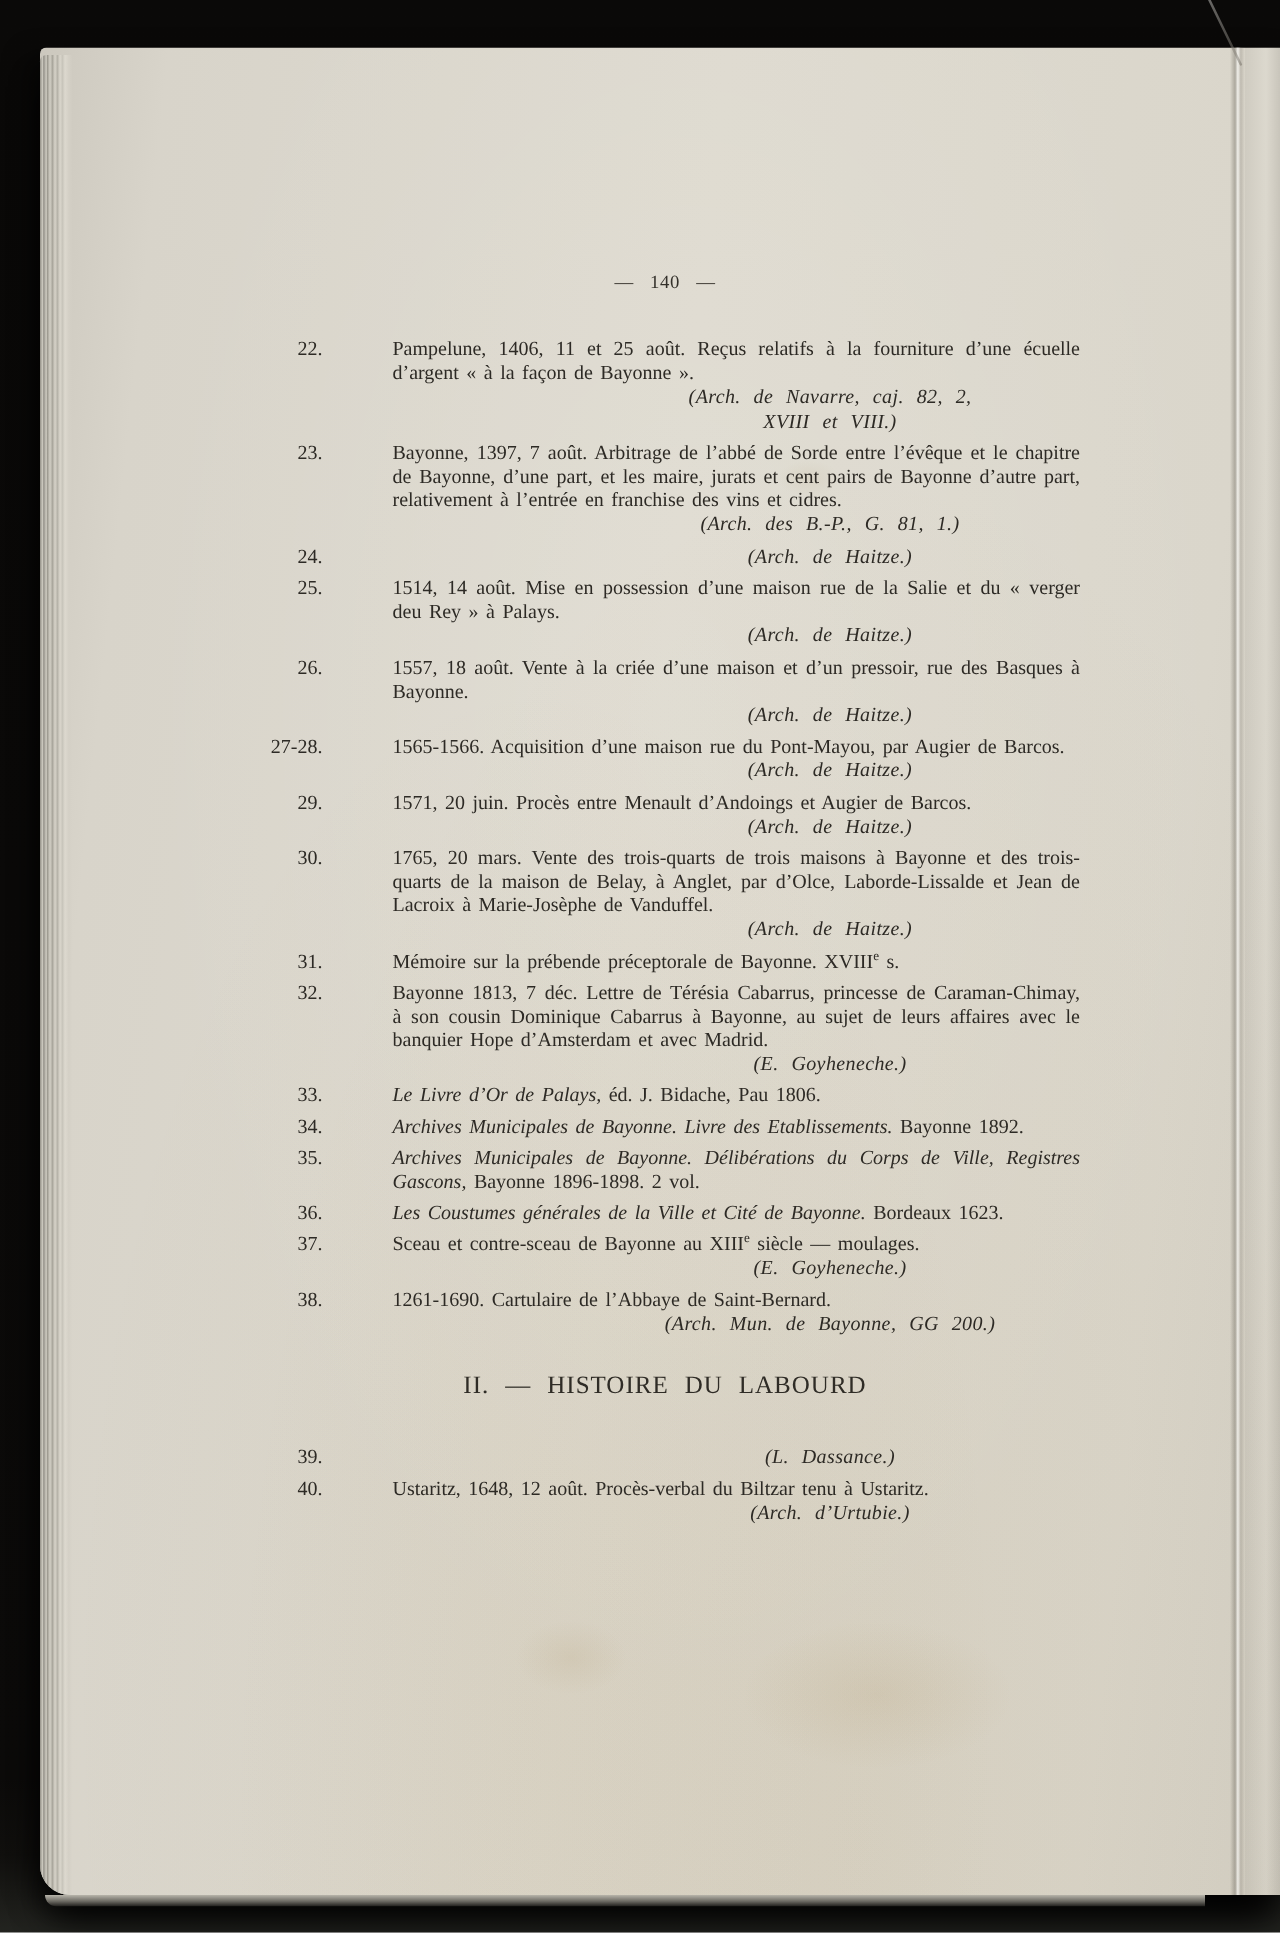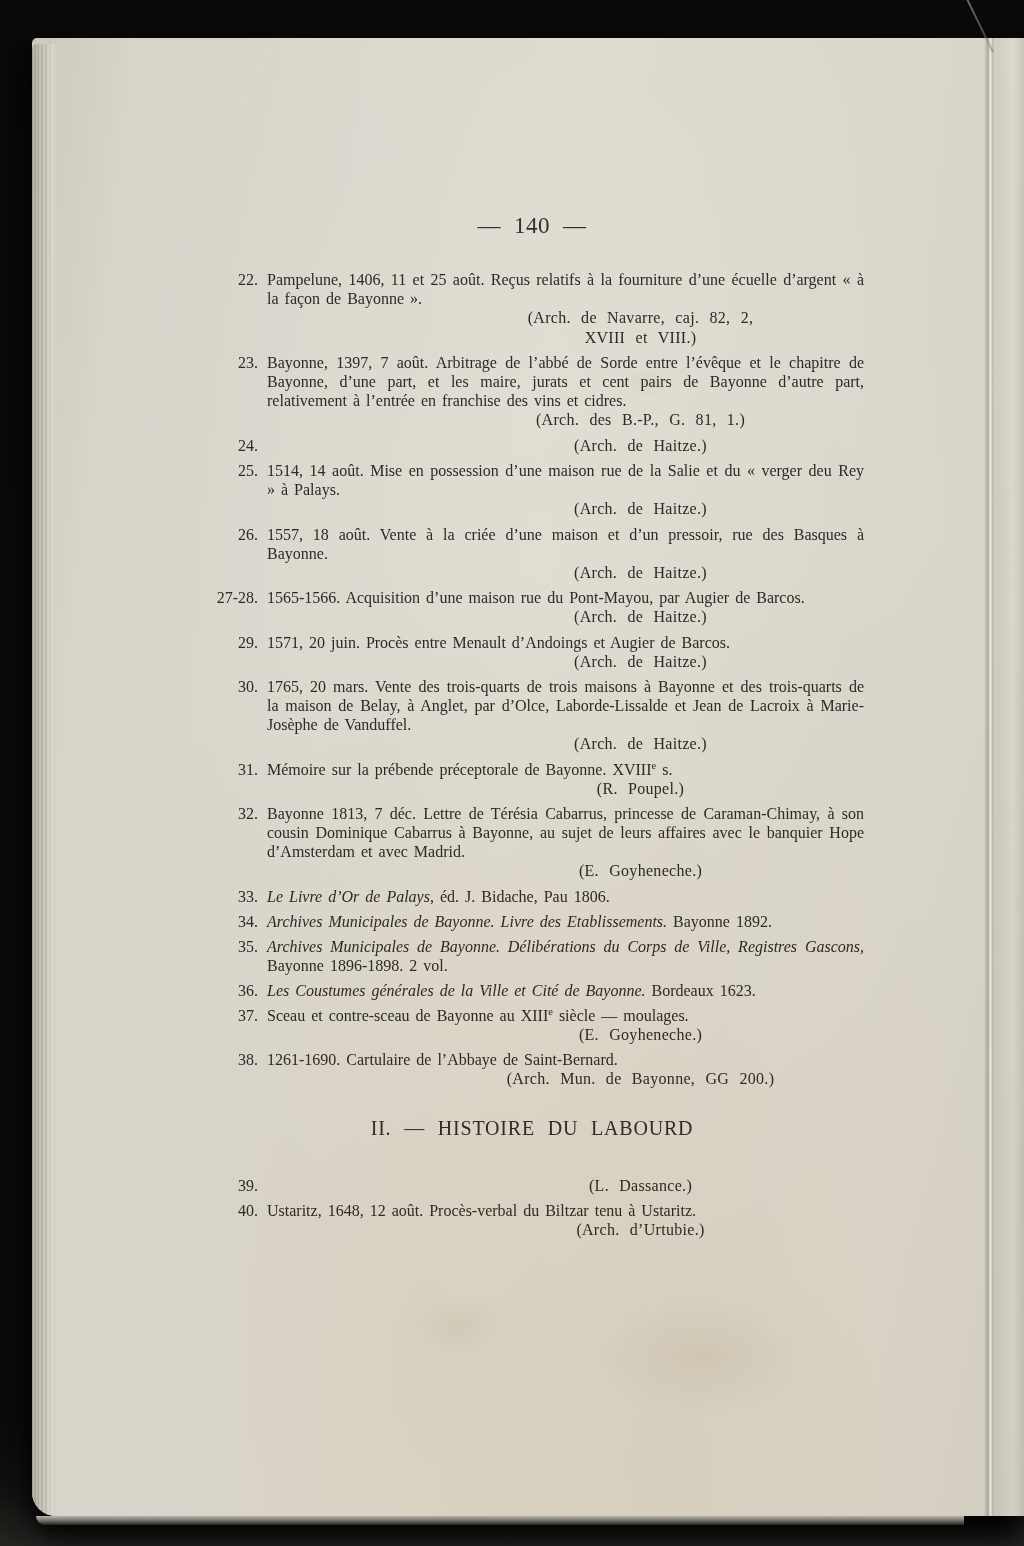--- a/index.html
+++ b/index.html
@@ -52,33 +52,33 @@
   .stain{position:absolute;border-radius:50%;pointer-events:none;}
   .stain-a{left:560px;bottom:100px;width:220px;height:120px;
     background:radial-gradient(ellipse, rgba(155,120,55,0.10), transparent 70%);}
   .stain-b{left:380px;bottom:160px;width:90px;height:60px;
     background:radial-gradient(ellipse, rgba(150,115,55,0.09), transparent 70%);}
   .stain-c{left:590px;top:330px;width:50px;height:30px;
     background:radial-gradient(ellipse, rgba(150,120,60,0.08), transparent 70%);}
 
   .content{position:absolute;left:168px;top:0;width:664px;color:#2d2a25;}
   .pagehead{
-    margin-top:178px;text-align:center;font-size:23px;line-height:20px;
+    margin-top:178px;text-align:center;font-size:15px;line-height:20px;
     letter-spacing:0.5px;color:#33302a;
   }
   .pagehead .dash{margin:0 13px;}
   .entries{margin-top:34px;}
-  .entry{display:flex;margin-bottom:6px;}
+  .entry{display:flex;margin-bottom:6px;gap:47px;}
   .num{flex:0 0 58px;text-align:right;margin-right:9px;
        font-size:16px;line-height:19px;white-space:nowrap;}
   .body{flex:1;text-align:justify;font-size:16px;line-height:19px;word-spacing:2px;}
   .it{font-style:italic;}
   .sup{vertical-align:super;font-size:10.5px;line-height:0;}
   .cite-line{
-    text-align:center;padding-left:150px;
+    font-style:italic;text-align:center;padding-left:150px;
     line-height:19.5px;word-spacing:6px;letter-spacing:0.3px;
   }
   .section-heading{
     text-align:center;font-size:20px;line-height:24px;
     margin:27px 0 36px 0;word-spacing:7px;letter-spacing:0.8px;color:#2f2c26;
   }
 </style>
 </head>
 <body>
 
@@ -123,21 +123,21 @@
         <div class="entry">
           <div class="num">29.</div>
           <div class="body"><span>1571, 20 juin. Procès entre Menault d’Andoings et Augier de Barcos.</span><div class="cite-line">(Arch. de Haitze.)</div></div>
         </div>
         <div class="entry">
           <div class="num">30.</div>
           <div class="body"><span>1765, 20 mars. Vente des trois-quarts de trois maisons à Bayonne et des trois-quarts de la maison de Belay, à Anglet, par d’Olce, Laborde-Lissalde et Jean de Lacroix à Marie-Josèphe de Vanduffel.</span><div class="cite-line">(Arch. de Haitze.)</div></div>
         </div>
         <div class="entry">
           <div class="num">31.</div>
-          <div class="body"><span>Mémoire sur la prébende préceptorale de Bayonne. XVIII</span><span class=" sup">e</span><span> s.</span><div class="cite-line">(R. Poupel.)</div></div>
+          <div class="body"><span>Mémoire sur la prébende préceptorale de Bayonne. XVIII</span><span class=" sup">e</span><span> s.</span></div>
         </div>
         <div class="entry">
           <div class="num">32.</div>
           <div class="body"><span>Bayonne 1813, 7 déc. Lettre de Térésia Cabarrus, princesse de Caraman-Chimay, à son cousin Dominique Cabarrus à Bayonne, au sujet de leurs affaires avec le banquier Hope d’Amsterdam et avec Madrid.</span><div class="cite-line">(E. Goyheneche.)</div></div>
         </div>
         <div class="entry">
           <div class="num">33.</div>
           <div class="body"><span class="it">Le Livre d’Or de Palays,</span><span> éd. J. Bidache, Pau 1806.</span></div>
         </div>
         <div class="entry">

